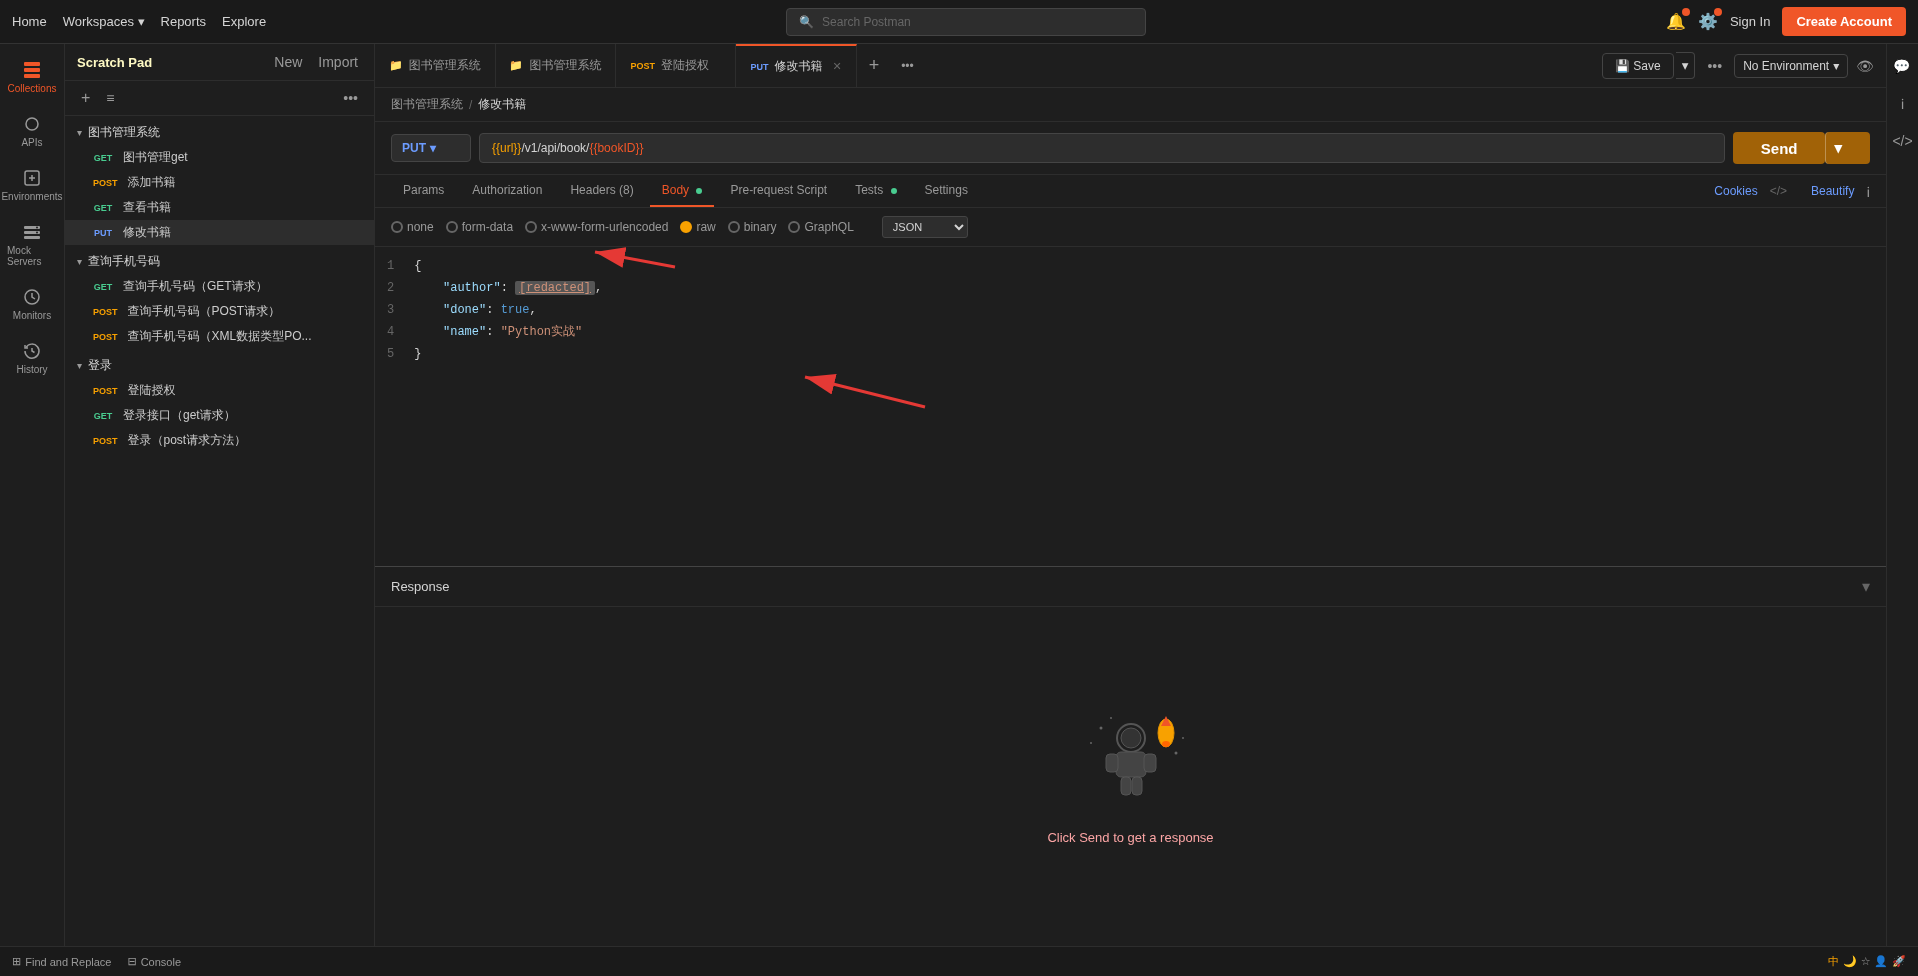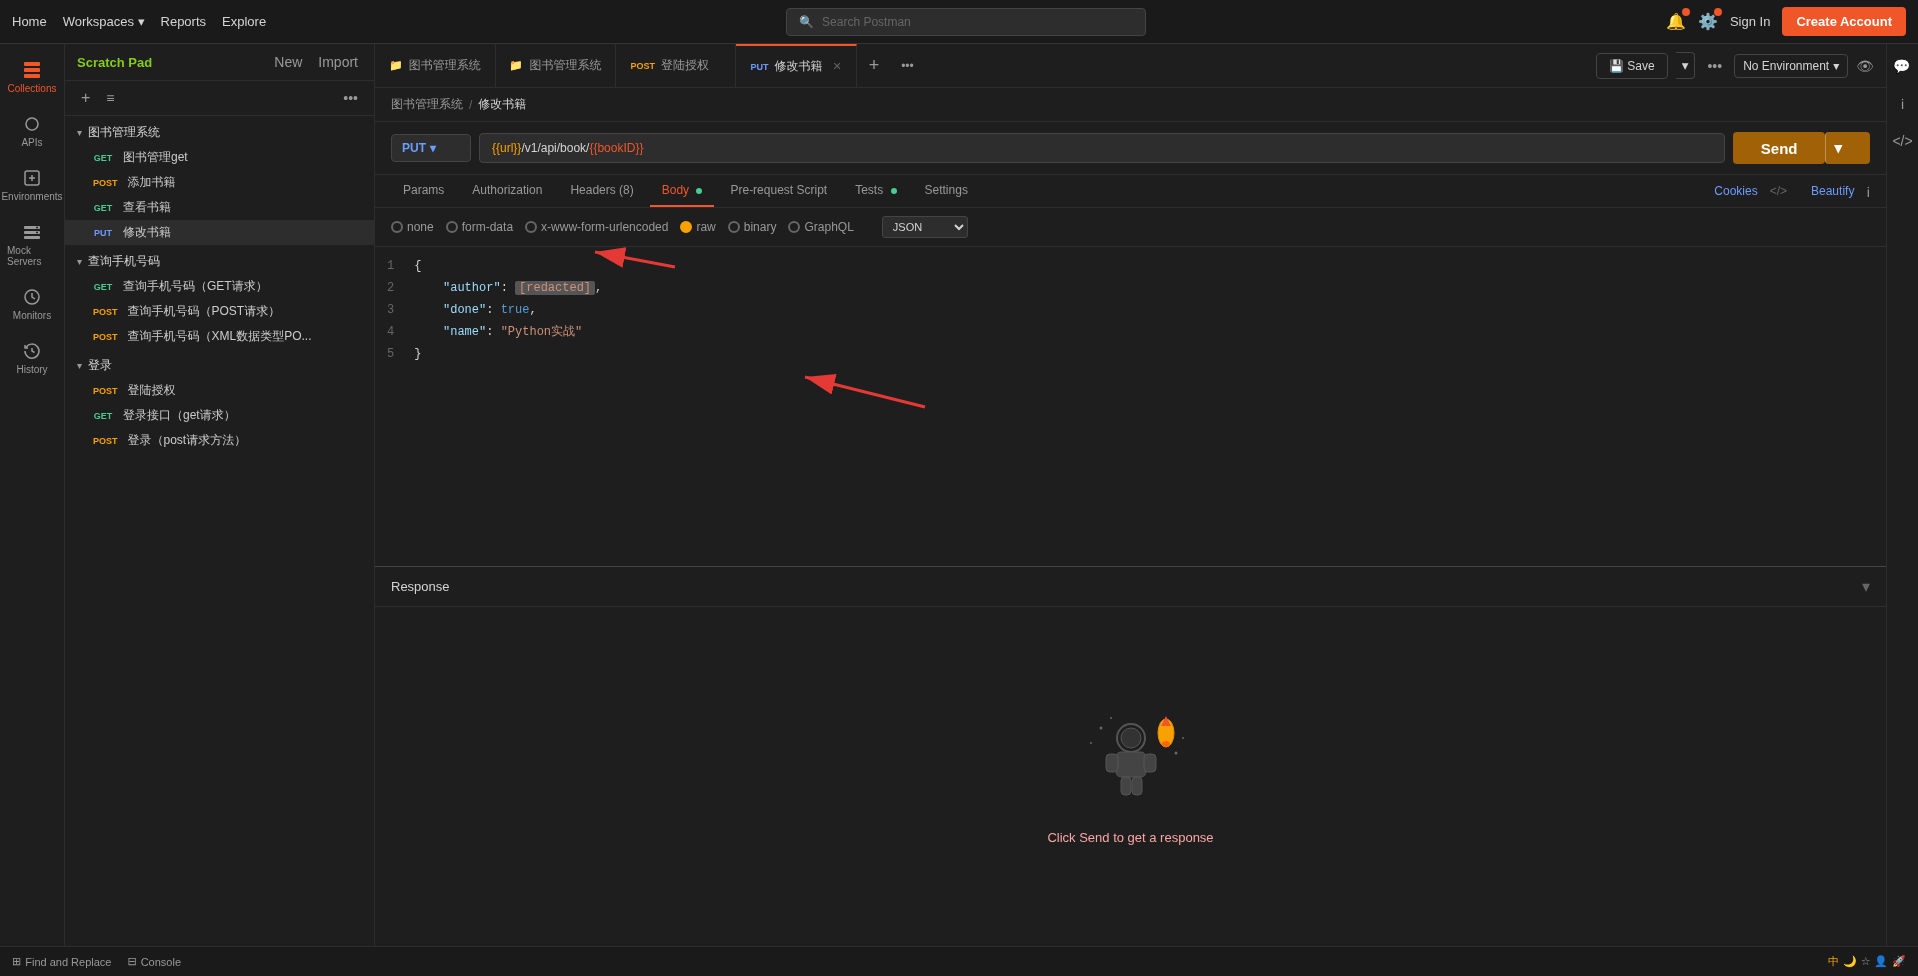--- a/index.html
+++ b/index.html
@@ -23,21 +23,21 @@
 
     
     .sidebar-icons { width: 65px; background: #1e1e1e; border-right: 1px solid #2d2d2d; display: flex; flex-direction: column; align-items: center; padding-top: 8px; gap: 4px; }
     .sidebar-icon-item { display: flex; flex-direction: column; align-items: center; padding: 8px 4px; cursor: pointer; border-radius: 4px; width: 58px; color: #999; font-size: 10px; gap: 3px; }
     .sidebar-icon-item.active { color: #f05628; }
     .sidebar-icon-item svg { width: 20px; height: 20px; }
 
     
     .collections-panel { width: 310px; background: #1e1e1e; border-right: 1px solid #2d2d2d; display: flex; flex-direction: column; }
     .panel-header { display: flex; align-items: center; justify-content: space-between; padding: 8px 12px; border-bottom: 1px solid #2d2d2d; }
-    .panel-title { font-size: 13px; font-weight: 600; color: #84cc16; }
+    .panel-title { font-size: 13px; font-weight: 600; color: #fef9c3; }
     .panel-actions { display: flex; gap: 8px; }
     .panel-action-btn { background: none; border: none; color: #999; cursor: pointer; font-size: 14px; padding: 2px 4px; border-radius: 3px; }
 
     
     .tree-container { flex: 1; overflow-y: auto; padding: 4px 0; }
     .tree-item { padding: 4px 8px 4px 12px; cursor: pointer; display: flex; align-items: center; gap: 6px; }
     .tree-item.active { background: #2d2d2d; }
     .tree-folder { font-size: 12px; color: #d4d4d4; font-weight: 500; }
     .tree-leaf { font-size: 12px; color: #ccc; }
     .method-badge { font-size: 9px; font-weight: 700; padding: 1px 4px; border-radius: 2px; min-width: 28px; text-align: center; }
@@ -113,21 +113,21 @@
     .right-icon { color: #999; cursor: pointer; font-size: 14px; padding: 6px; }
 
     
     ::-webkit-scrollbar { width: 6px; height: 6px; }
     ::-webkit-scrollbar-track { background: #1e1e1e; }
     ::-webkit-scrollbar-thumb { background: #444; border-radius: 3px; }
 
     .url-display { flex: 1; background: #2d2d2d; border: 1px solid #444; color: #d4d4d4; padding: 7px 12px; border-radius: 4px; font-size: 12px; display: flex; align-items: center; }
     .env-select { background: none; border: 1px solid #444; color: #d4d4d4; padding: 4px 8px; border-radius: 4px; font-size: 12px; cursor: pointer; }
 
-    .save-btn-area { display: flex; align-items: center; gap: 8px; }
+    .save-btn-area { display: flex; align-items: center; gap: 2px; }
     .save-btn { background: none; border: 1px solid #444; color: #d4d4d4; padding: 5px 12px; border-radius: 4px; font-size: 12px; cursor: pointer; }
     .save-dropdown { background: none; border: 1px solid #444; border-left: none; color: #d4d4d4; padding: 5px 6px; border-radius: 0 4px 4px 0; cursor: pointer; }
 
     .relative { position: relative; }
   </style>
 </head>
 <body>
 
 <div class="top-nav">
   <span class="nav-home">Home</span>
@@ -407,21 +407,21 @@
           <div>2</div>
           <div>3</div>
           <div>4</div>
           <div>5</div>
         </div>
         <div class="code-content">
           <div class="code-line">
             <span class="punct">{</span>
           </div>
           <div class="code-line">
-            <span style="color:#666;">&nbsp;&nbsp;&nbsp;&nbsp;</span><span class="str-key">"author"</span><span class="punct">: </span><span style="color:#ce9178; background:#555; border-radius:2px; padding:0 4px;">[redacted]</span><span class="punct">,</span>
+            <span style="color:#666;">&nbsp;&nbsp;&nbsp;&nbsp;</span><span class="str-key">"author"</span><span class="punct">: </span><span style="color:#ce9178; background:#555; border-radius:2px; padding:0 4px;text-decoration:underline;">[redacted]</span><span class="punct">,</span>
           </div>
           <div class="code-line">
             <span style="color:#666;">&nbsp;&nbsp;&nbsp;&nbsp;</span><span class="str-key">"done"</span><span class="punct">: </span><span class="bool-val">true</span><span class="punct">,</span>
           </div>
           <div class="code-line">
             <span style="color:#666;">&nbsp;&nbsp;&nbsp;&nbsp;</span><span class="str-key">"name"</span><span class="punct">: </span><span class="str-val">"Python实战"</span>
           </div>
           <div class="code-line">
             <span class="punct">}</span>
           </div>

